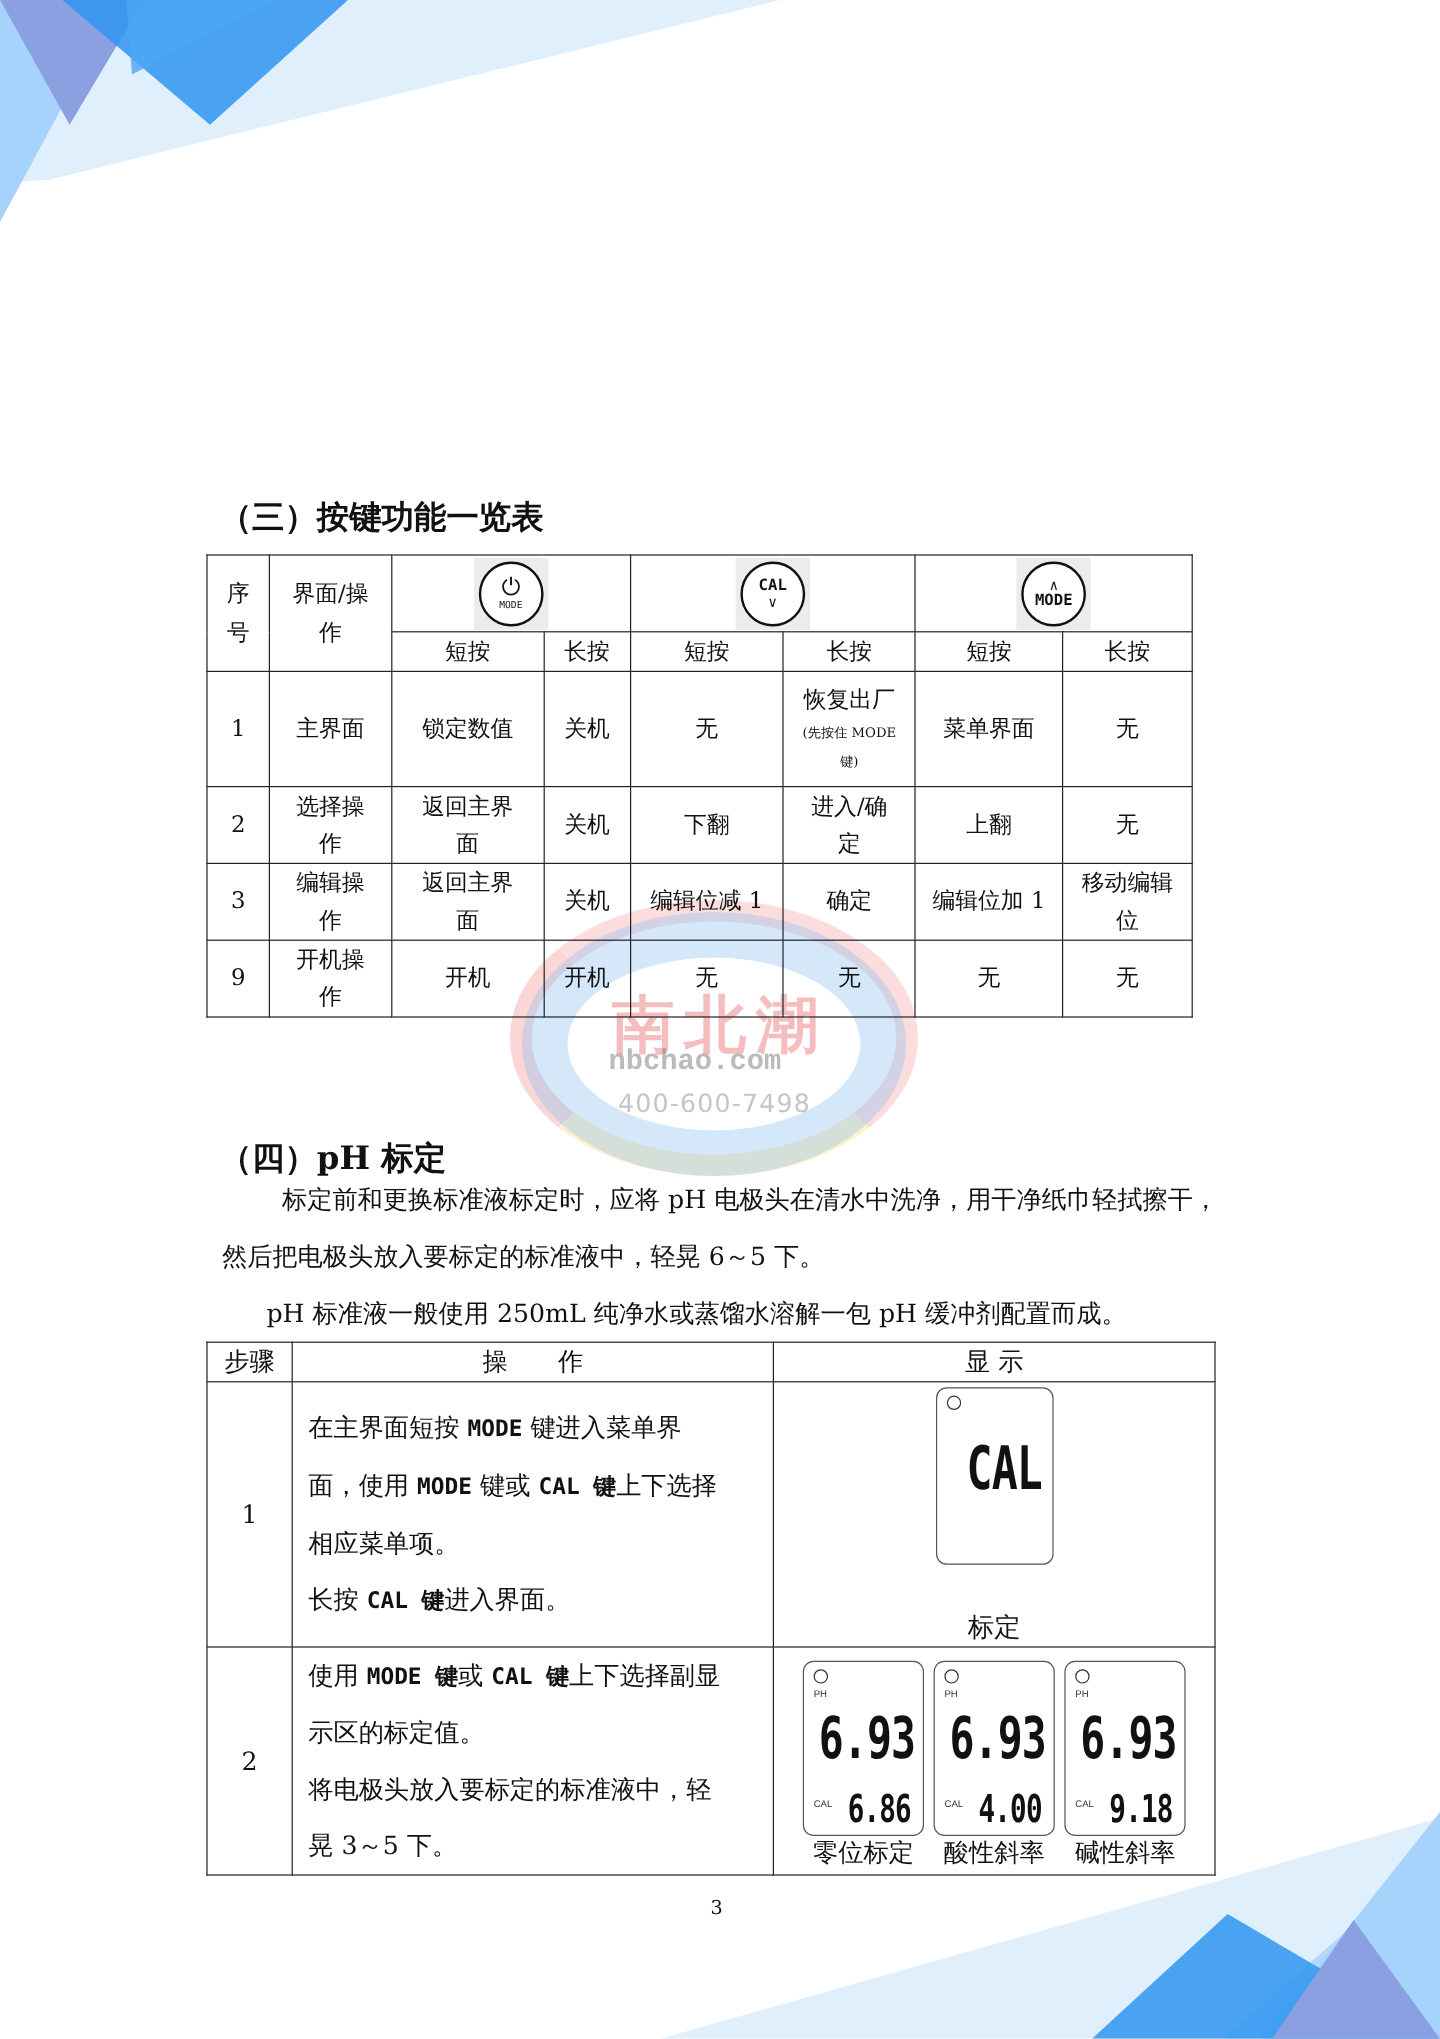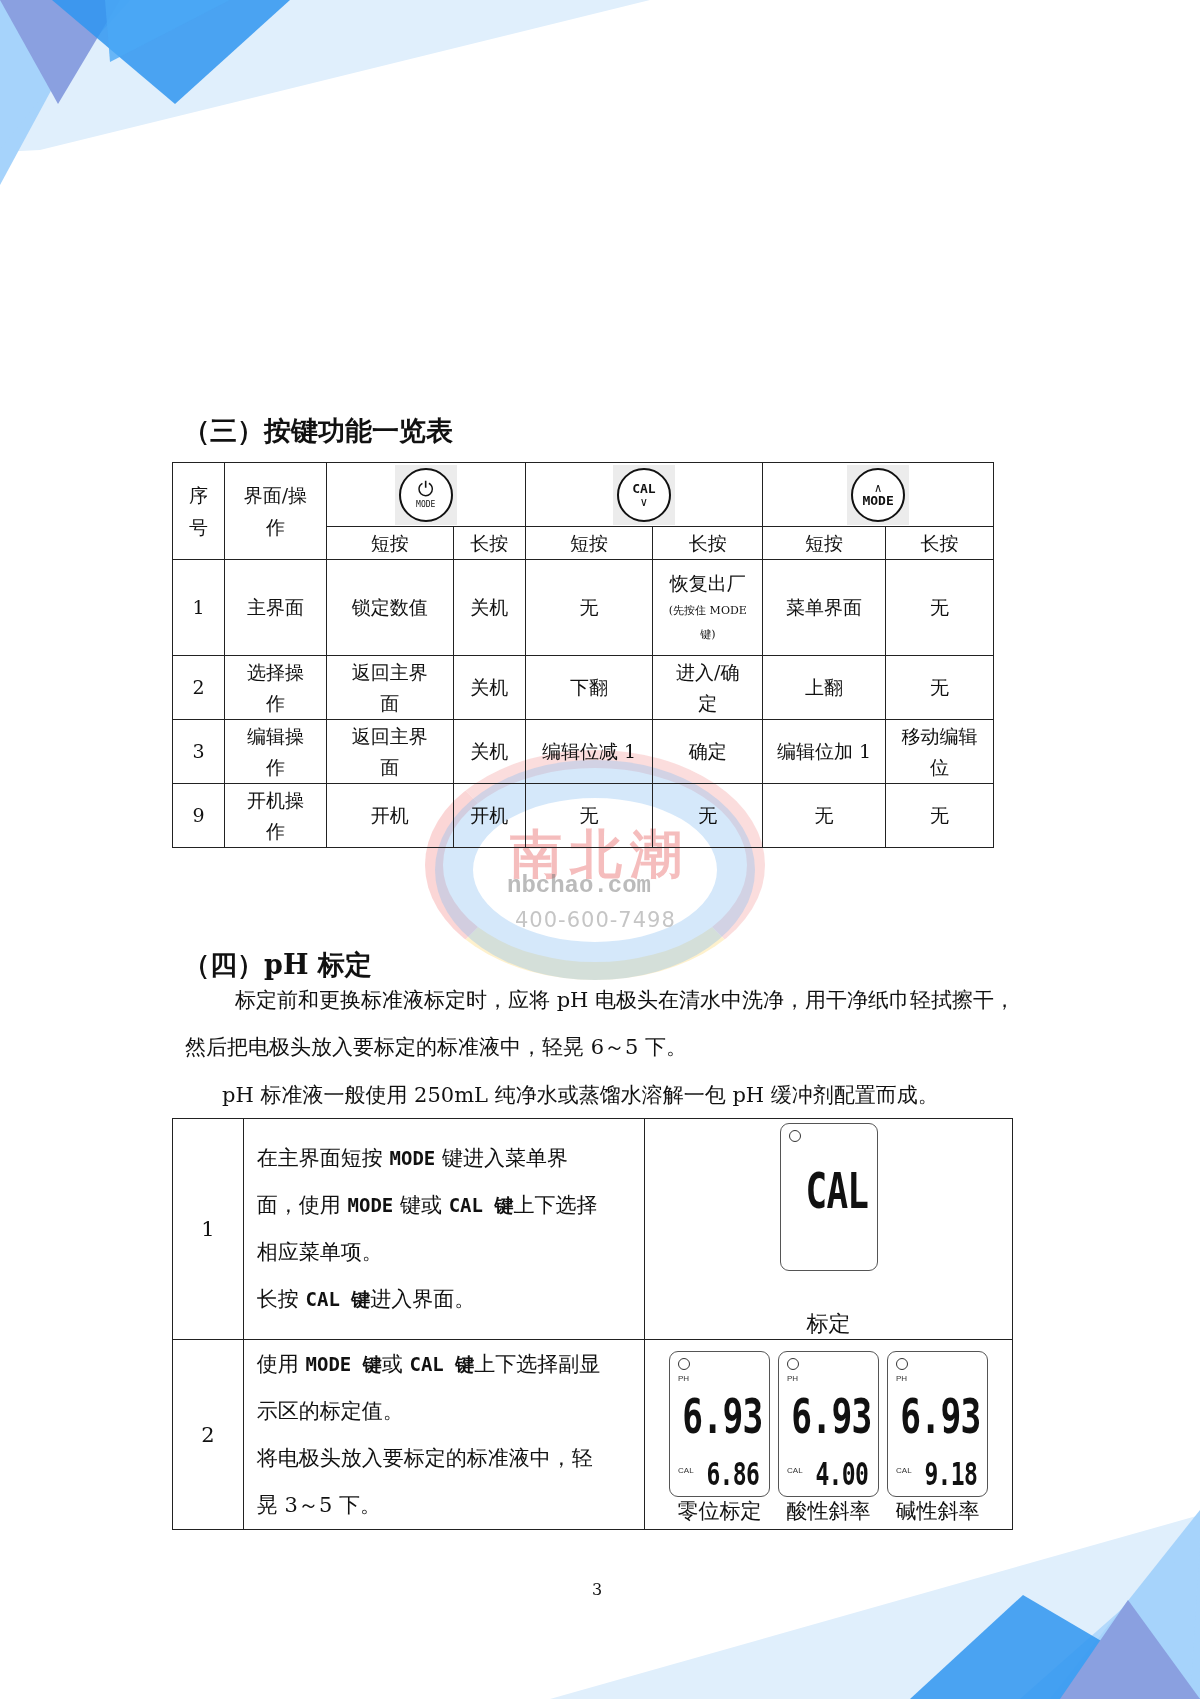--- a/index.html
+++ b/index.html
@@ -172,20 +172,25 @@
 <p class="para" id="p1">标定前和更换标准液标定时，应将 pH 电极头在清水中洗净，用干净纸巾轻拭擦干，然后把电极头放入要标定的标准液中，轻晃 6～5 下。</p>
 <p class="para" id="p2">pH 标准液一般使用 250mL 纯净水或蒸馏水溶解一包 pH 缓冲剂配置而成。</p>
 
 <table id="cal-table">
   <colgroup>
       <col style="width:71px">
       <col style="width:402px">
       <col style="width:368px">
     </colgroup>
   <tbody>
+      <tr style="height:33px">
+    <td>步骤</td>
+    <td>操　　作</td>
+    <td>显 示</td>
+  </tr>
   <tr style="height:190px">
     <td>1</td>
     <td class="op">
       <div><span>在主界面短按 </span><span class="bold">MODE</span><span> 键进入菜单界</span></div>
       <div><span>面，使用 </span><span class="bold">MODE</span><span> 键或 </span><span class="bold">CAL 键</span><span>上下选择</span></div>
       <div><span>相应菜单项。</span></div>
       <div><span>长按 </span><span class="bold">CAL 键</span><span>进入界面。</span></div>
     </td>
     <td style="padding-top:4px">
       <div class="lcd" style="width:98px;height:148px;">

